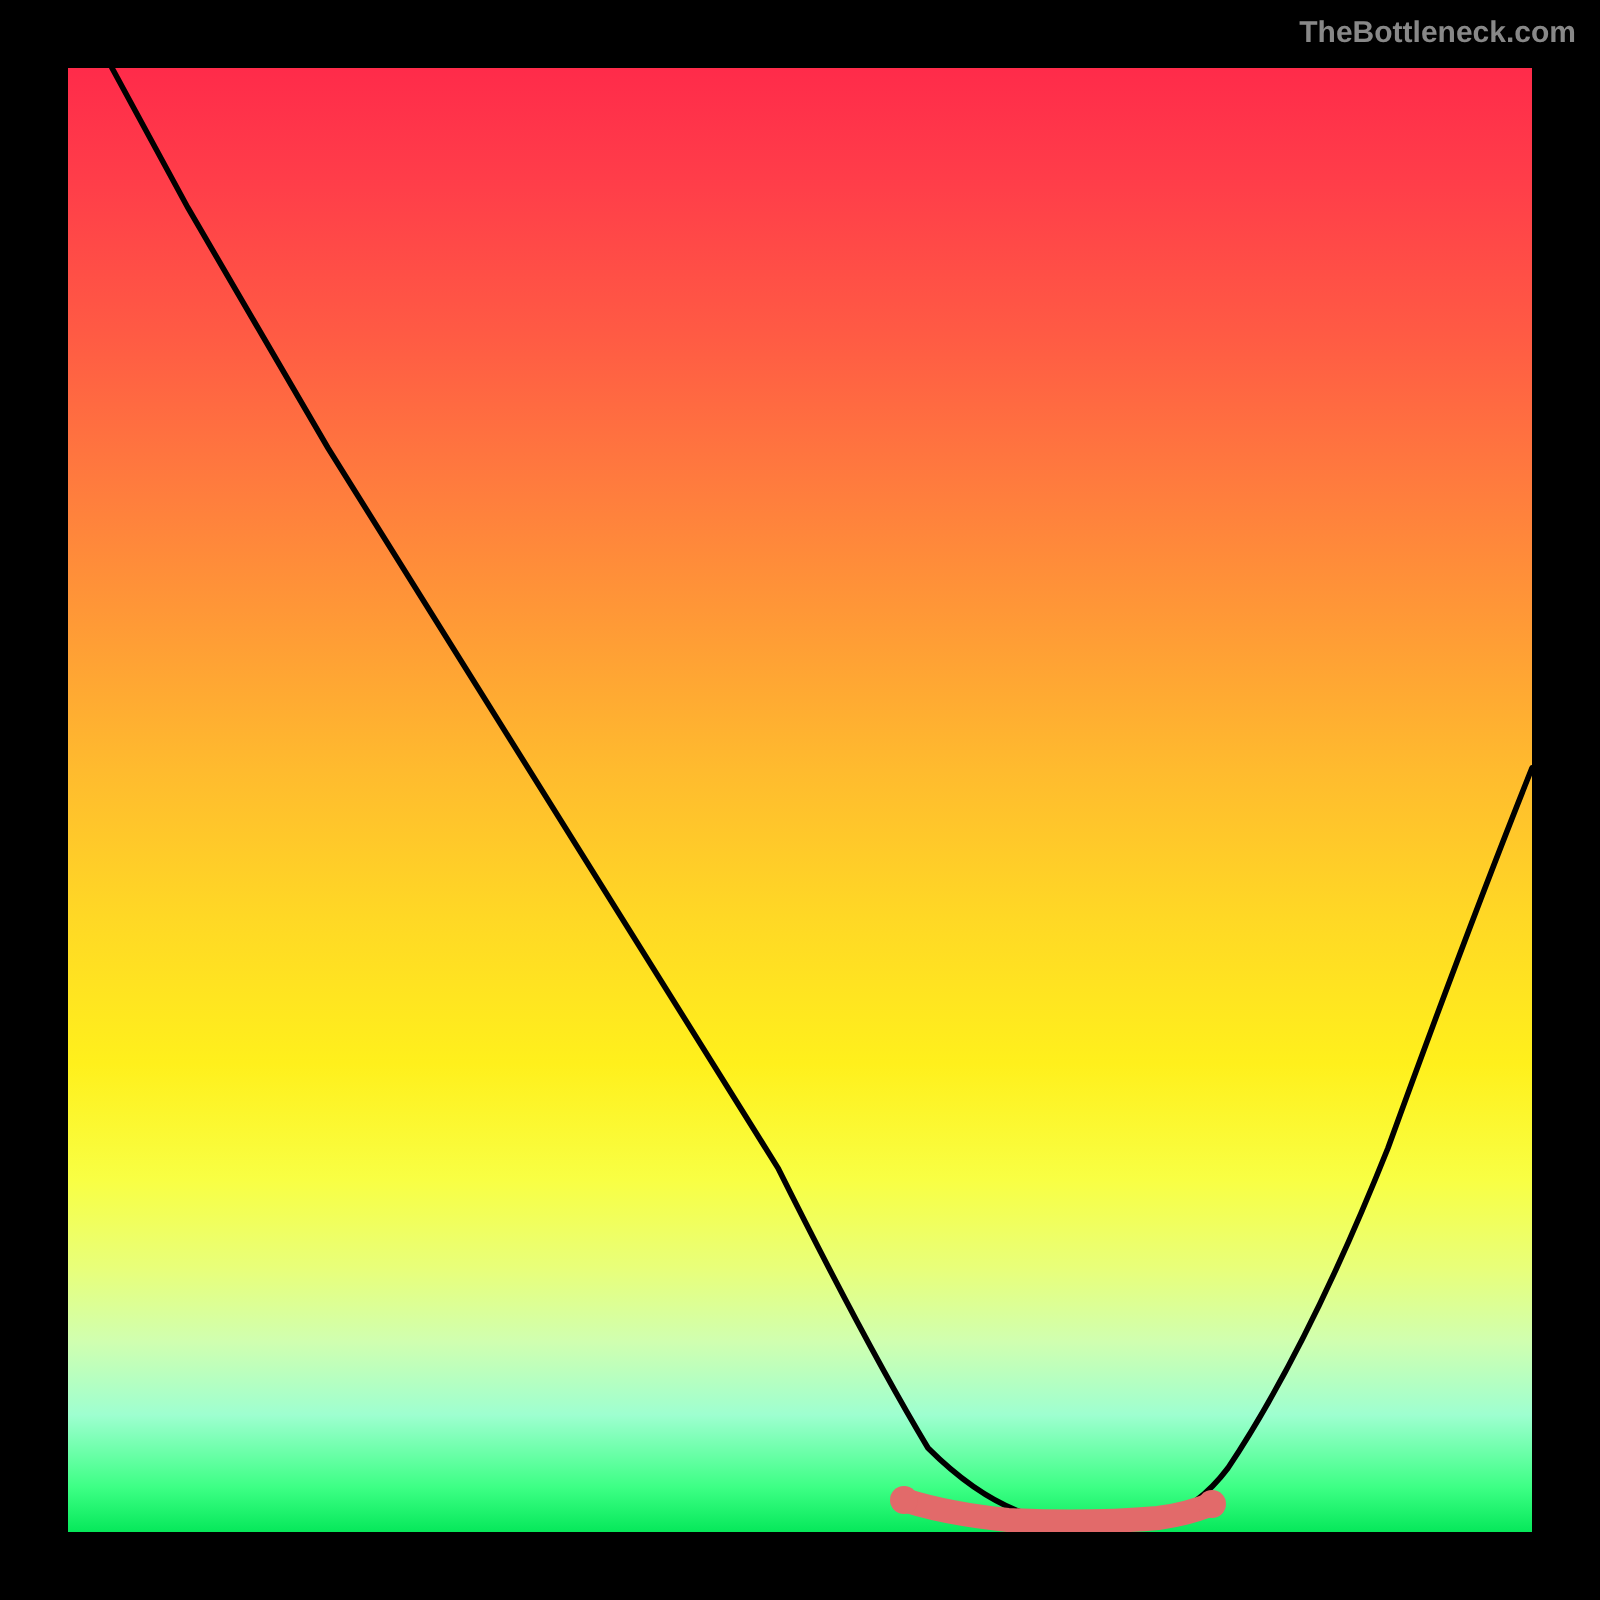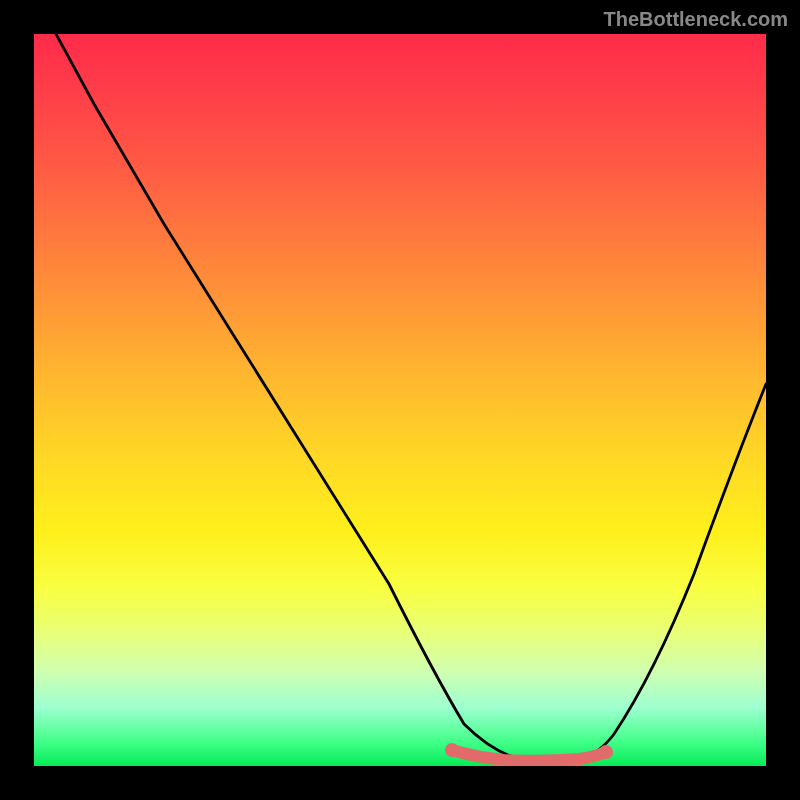--- a/index.html
+++ b/index.html
@@ -15,21 +15,21 @@
     position: relative;
     width: 800px;
     height: 800px;
     background: #000;
   }
   .watermark {
     position: absolute;
     top: 8px;
     right: 12px;
     color: #888;
-    font-size: 20px;
+    font-size: 15px;
     font-weight: bold;
     z-index: 10;
   }
   .plot-area {
     position: absolute;
     left: 34px;
     top: 34px;
     width: 732px;
     height: 732px;
     background: linear-gradient(to bottom,

